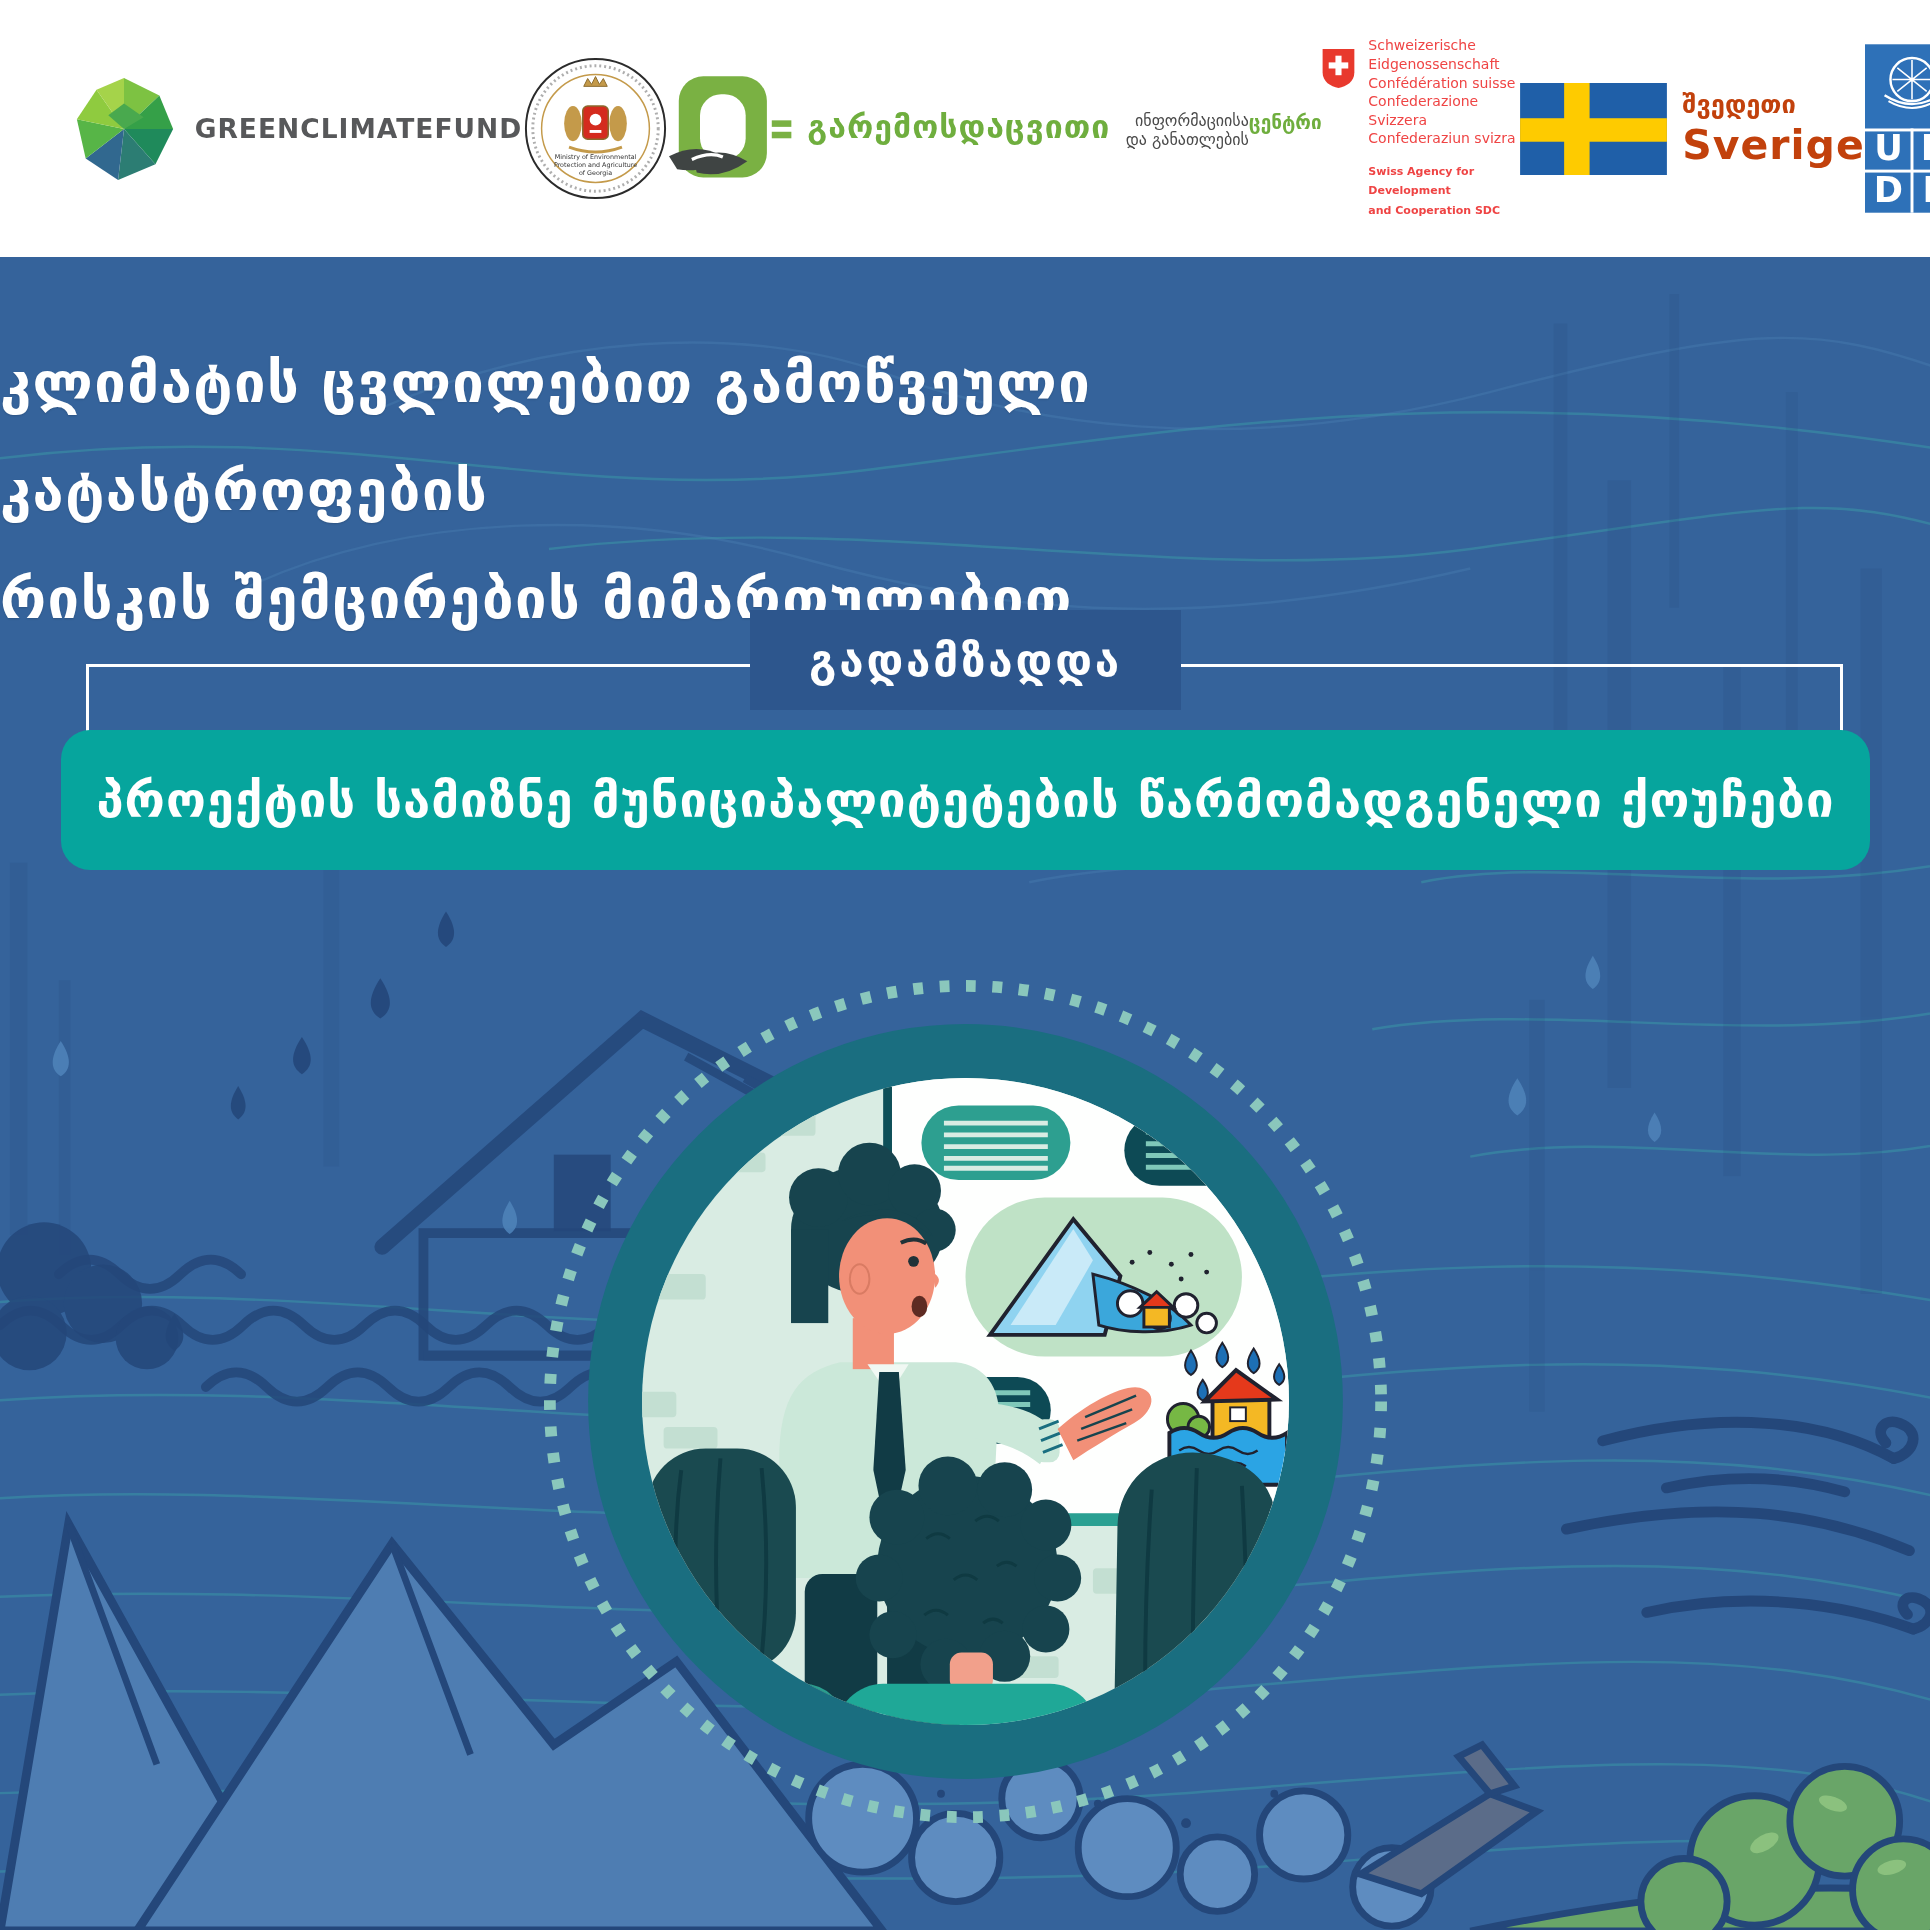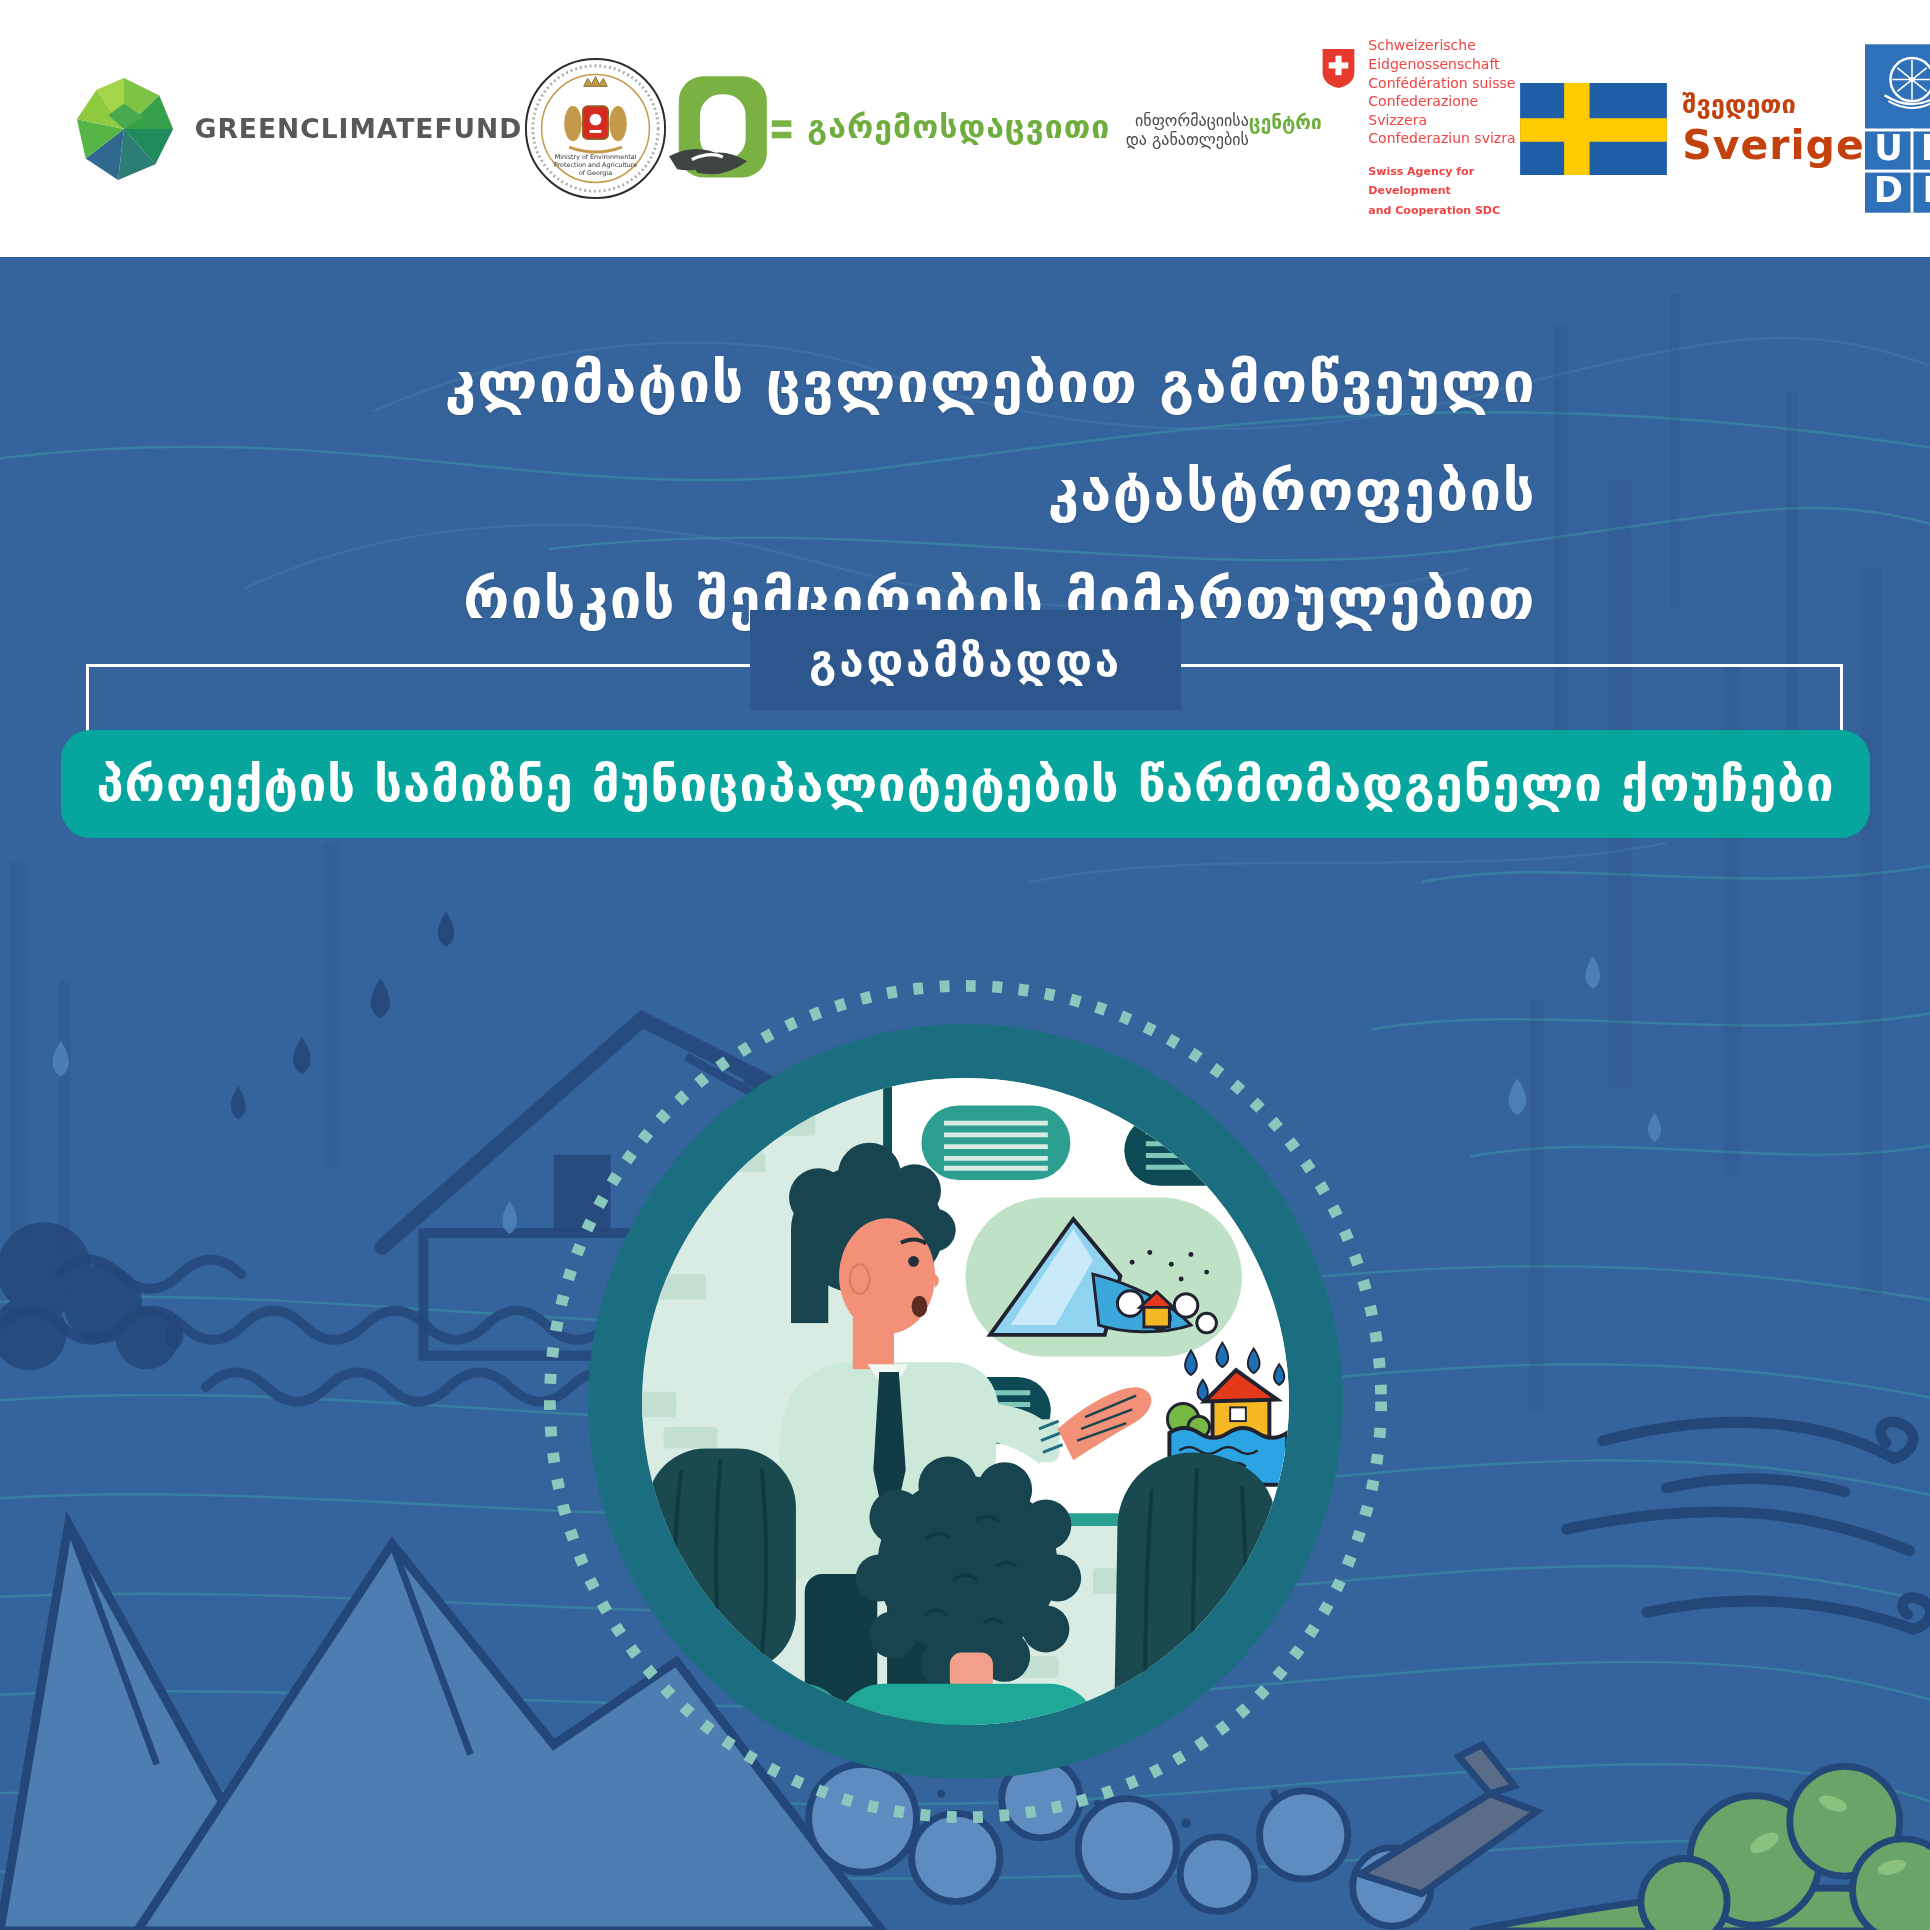--- a/index.html
+++ b/index.html
@@ -24,37 +24,37 @@
   .eiec-l2{color:#4A4A4A;font-size:16px;margin-top:3.9px;text-align:right;}
   .eiec-l3{color:#6FAE3E;font-size:19px;font-weight:bold;margin-top:3.9px;}
   .swiss-block{display:flex;align-items:flex-start;gap:13.7px;}
   .swiss-text{display:flex;flex-direction:column;color:#ef4444;font-size:14px;line-height:18.6px;}
   .swiss-agency{font-weight:bold;font-size:11px;line-height:19.6px;margin-top:13.7px;}
   .sweden-text{display:flex;flex-direction:column;color:#c2410c;}
   .sweden-geo{font-size:25.5px;font-weight:bold;}
   .sweden-lat{font-size:41px;font-weight:bold;letter-spacing:1px;margin-top:2px;}
   
   .title{
-    position:absolute;left:0;top:329px;width:1536px;text-align:right;z-index:4;
+    position:absolute;left:0;top:329px;width:1536px;text-align:left;z-index:4;
     color:#FFFFFF;font-weight:bold;font-size:56px;line-height:108px;letter-spacing:1.5px;
     text-shadow:0 1px 2px rgba(0,0,0,.15);
   }
   
   .rule{position:absolute;background:#FFFFFF;z-index:3;}
   .rule-h{left:86px;top:664px;width:1756px;height:2.9px;}
   .rule-vl{left:86px;top:664px;width:2.9px;height:69px;}
   .rule-vr{left:1840px;top:664px;width:2.9px;height:69px;}
   .badge{
     position:absolute;left:750px;top:610px;width:431px;height:100px;z-index:4;
     background:#2D568D;display:flex;align-items:center;justify-content:center;
     color:#FFFFFF;font-size:44px;font-weight:bold;letter-spacing:2.9px;
   }
   
   .banner{
-    position:absolute;left:61px;top:730px;width:1809px;height:108px;z-index:4;
+    position:absolute;left:61px;top:730px;width:1809px;height:140px;z-index:4;
     background:#06A59D;border-radius:29px;
     display:flex;align-items:center;justify-content:center;
     color:#FFFFFF;font-size:49px;font-weight:bold;letter-spacing:1px;white-space:nowrap;
   }
   
   .scene{position:absolute;left:544px;top:980px;width:843px;height:843px;z-index:4;}
 </style>
 </head>
 <body>
 

